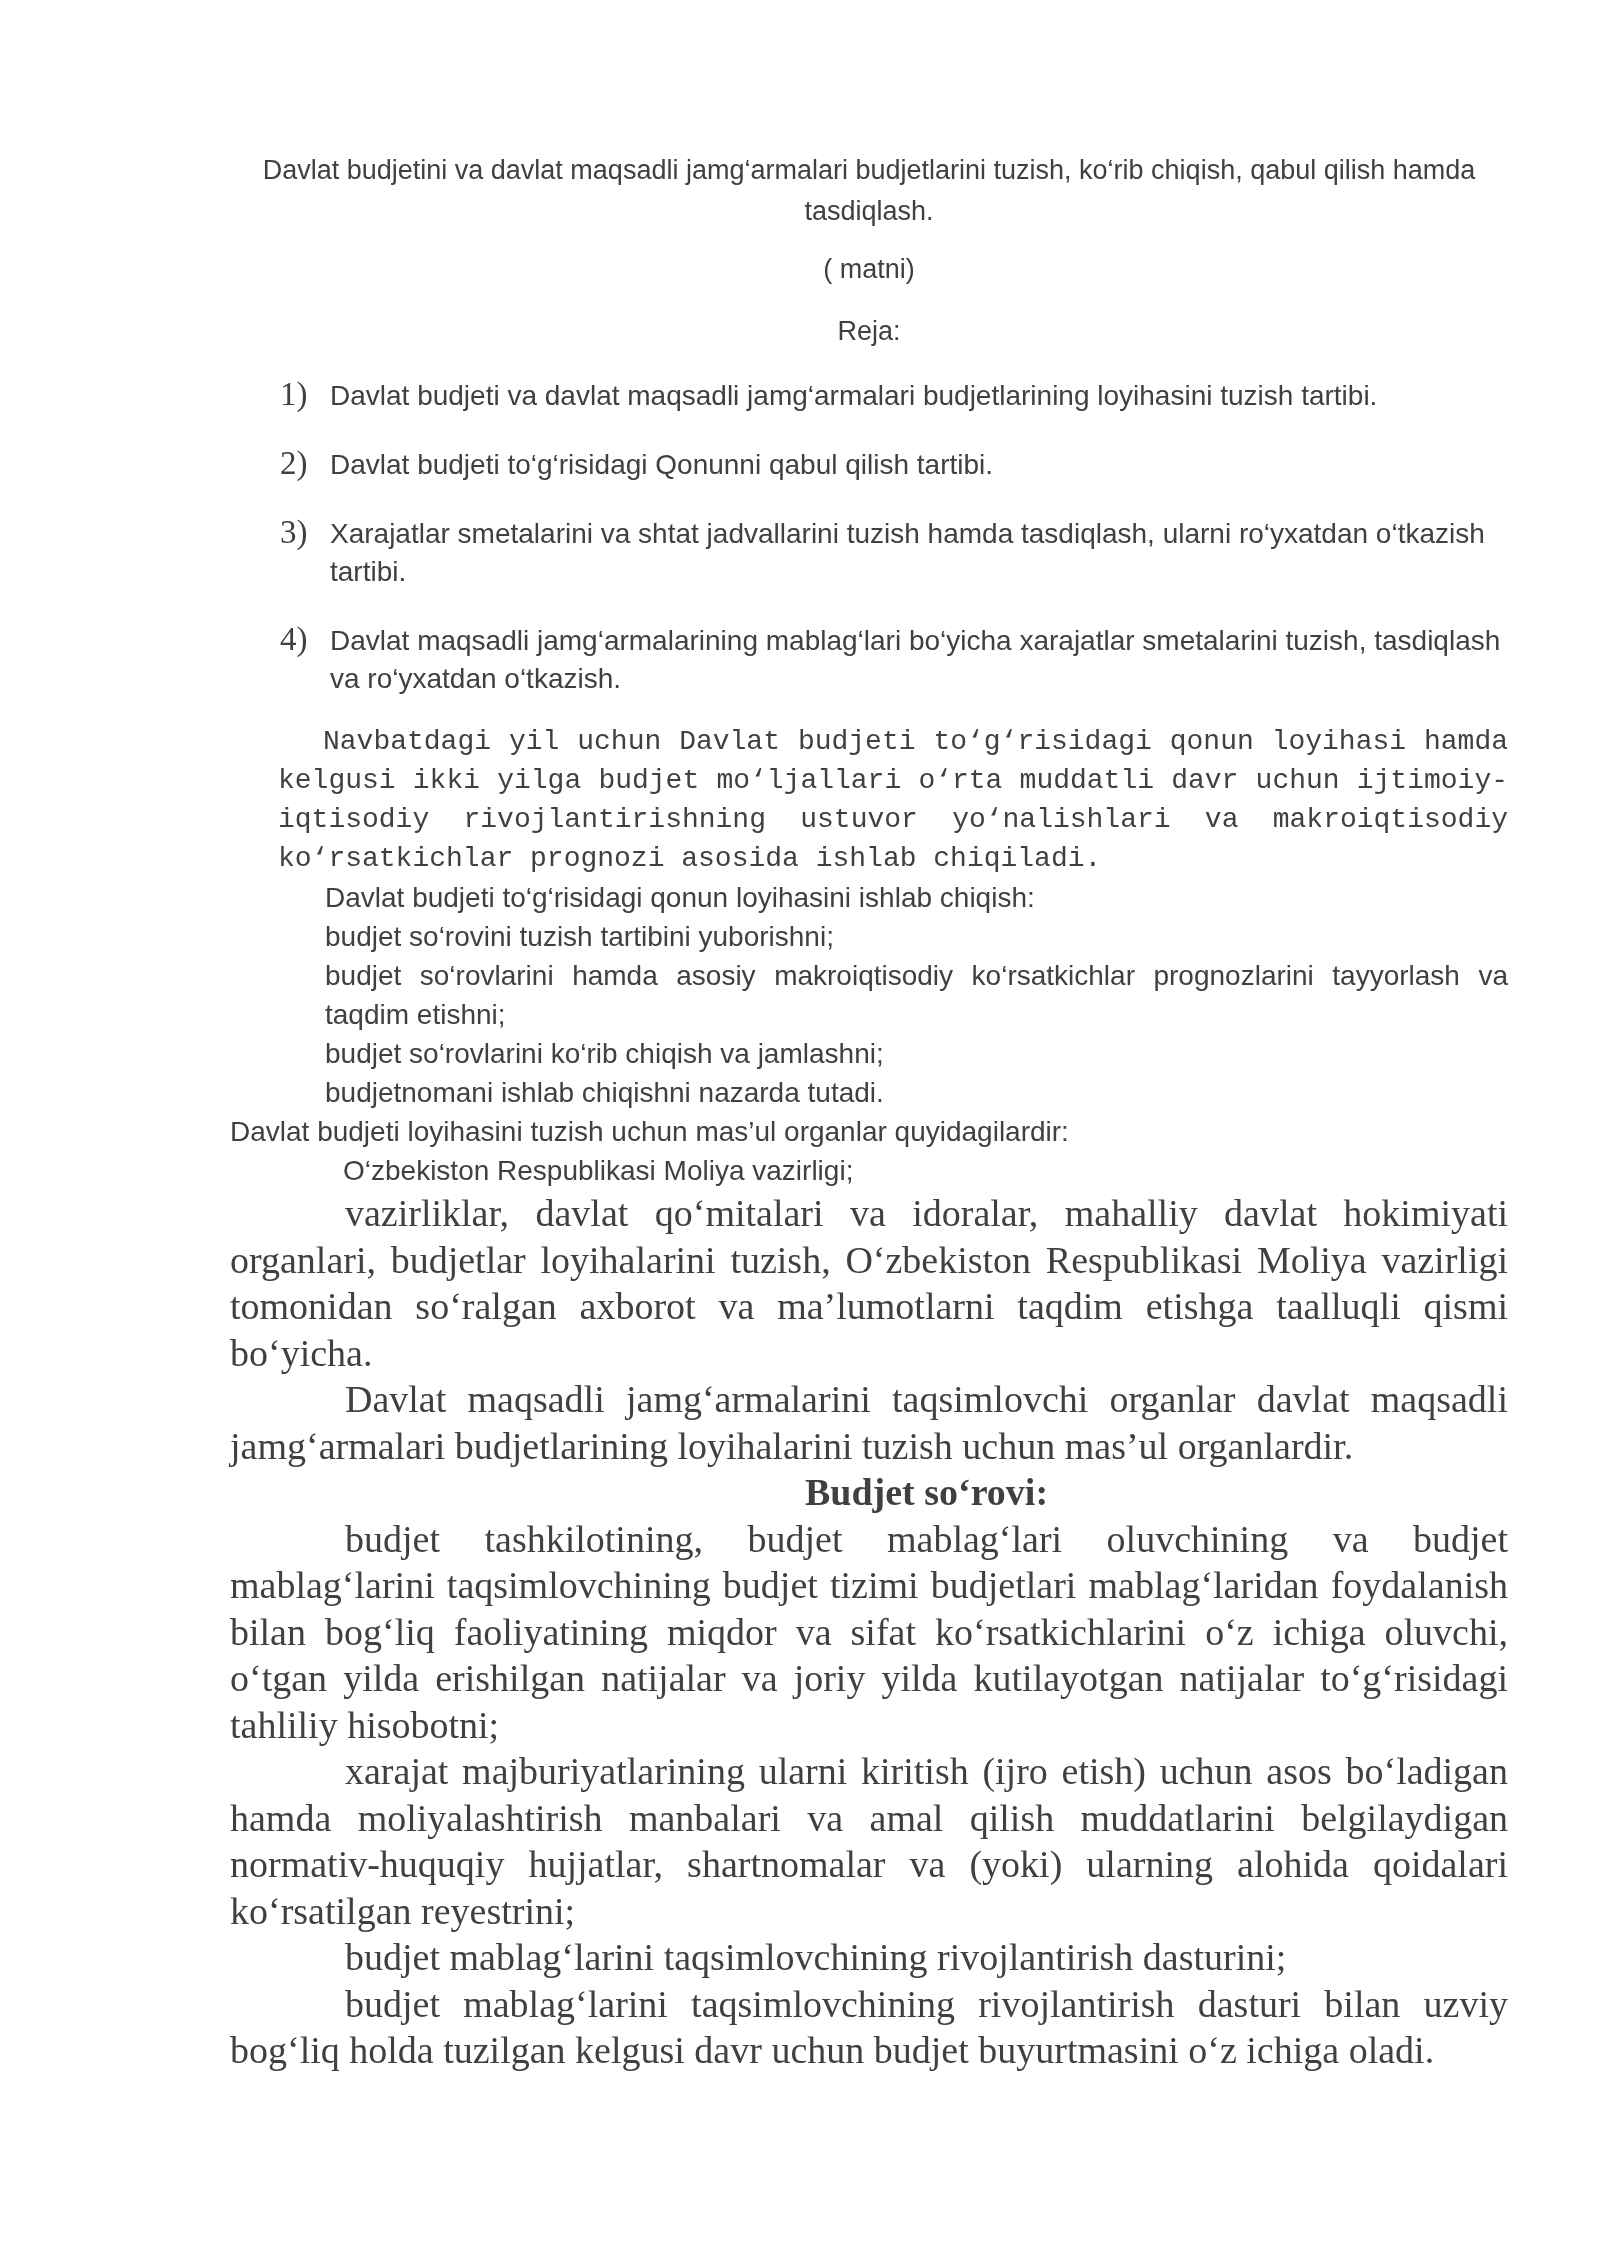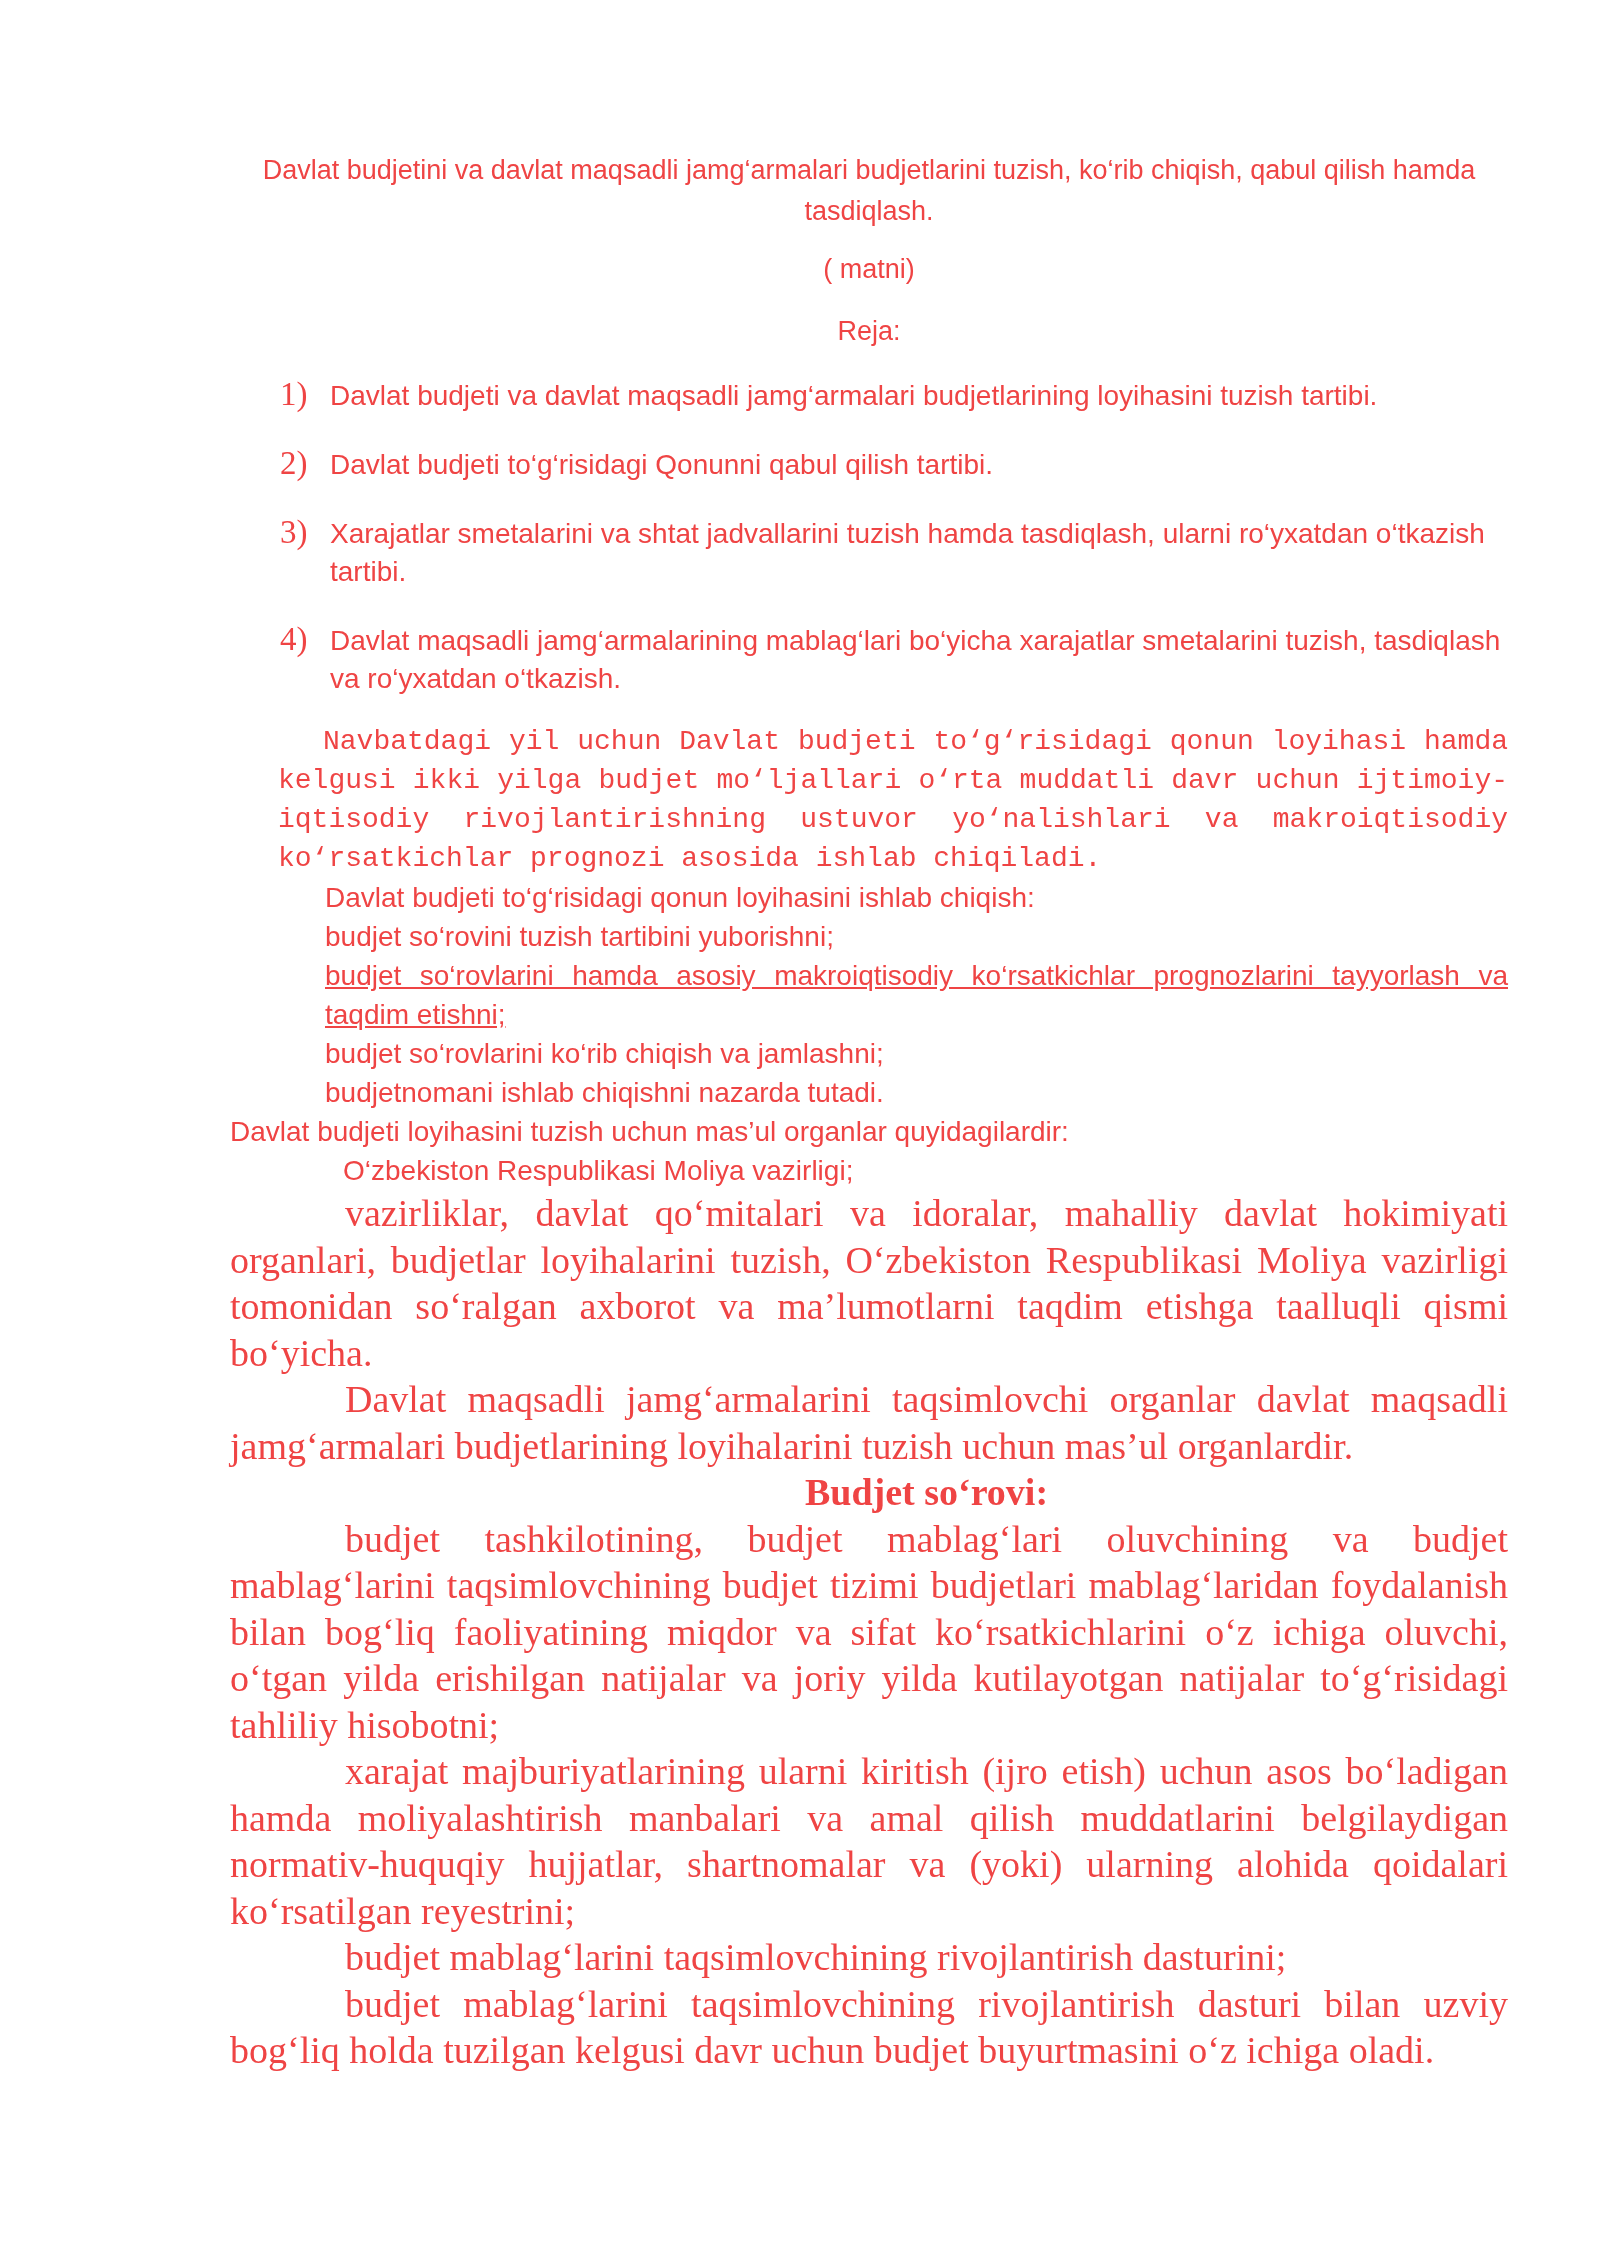--- a/index.html
+++ b/index.html
@@ -2,21 +2,21 @@
 <html><head>
 <meta charset="utf-8">
 <style>
   html, body { margin: 0; padding: 0; background: #e8e8e8; }
   .page {
     position: relative;
     width: 1600px;
     height: 2262px;
     margin: 0 auto;
     background: #ffffff;
-    color: #ef4444;
+    color: #404040;
     overflow: hidden;
     box-sizing: border-box;
     padding: 150px 92px 0 230px;
     font-family: "Liberation Sans", "DejaVu Sans", sans-serif;
   }
   
   .doc-title, .doc-subtitle, .doc-heading {
     font-size: 27px;
     line-height: 41px;
     text-align: center;
@@ -56,21 +56,21 @@
     line-height: 39px;
   }
   .p-indent1 {
     margin-top: 24px !important;
     margin-left: 48px !important;
     text-indent: 45px;
     text-align: justify;
     font-family: Liberation Mono, monospace;
   }
   .p-sub   { margin-left: 95px !important; }
-  .p-sub-j { margin-left: 95px !important; text-align: justify; text-decoration: underline; }
+  .p-sub-j { margin-left: 95px !important; text-align: justify; }
   .p-flush { margin-left: 0 !important; }
   .p-org   { margin-left: 113px !important; }
 
   
   .serif-block p {
     margin: 0;
     font-family: "Liberation Serif", "DejaVu Serif", serif;
     font-size: 38px;
     line-height: 46.5px;
     text-align: justify;

